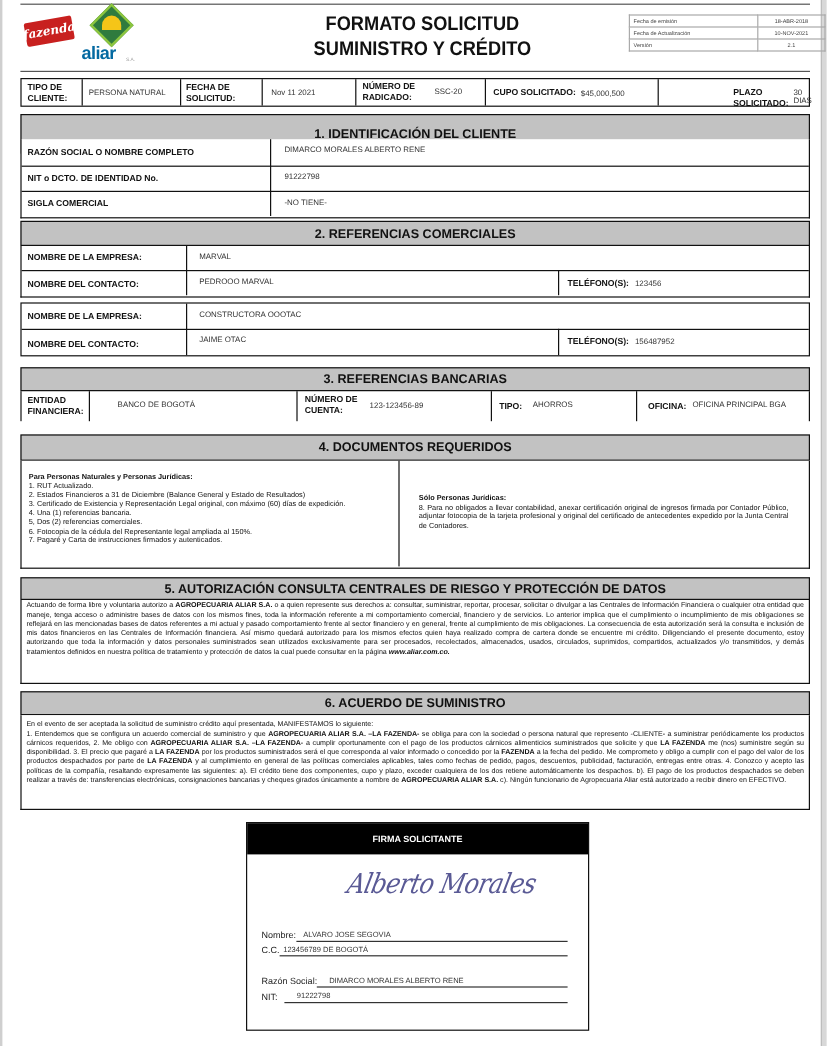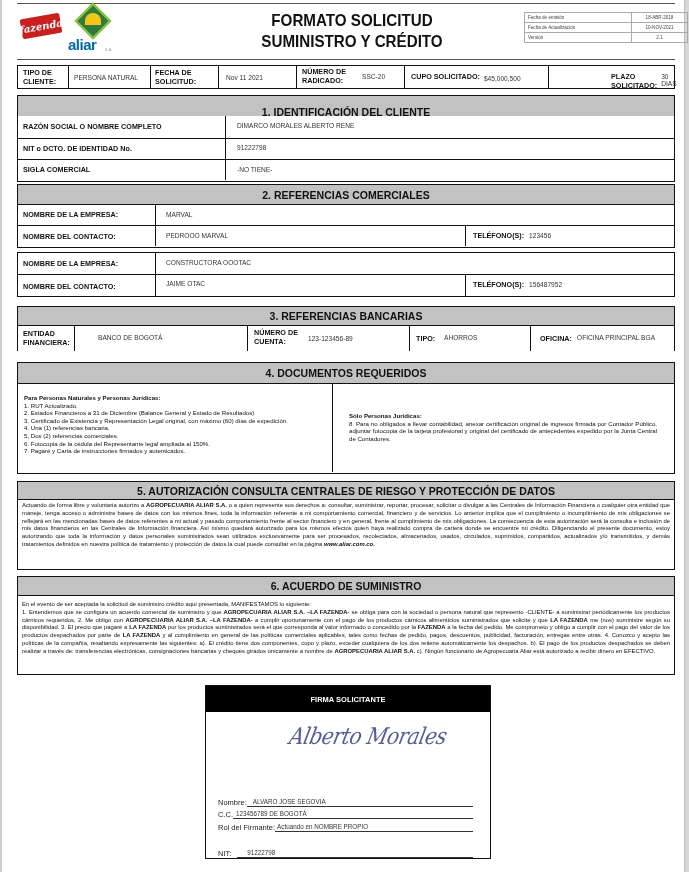--- a/index.html
+++ b/index.html
@@ -17,21 +17,21 @@
   .meta-table td.v { text-align: center; width: 56px; }
   .lbl { font-weight: bold; font-size: 7.2px; line-height: 8.5px; transform-origin: left center; color: #111; }
   .val { font-size: 6.6px; color: #333; }
   .sec-head { background: #c2c2c2; border: 1px solid #111; border-bottom: 1px solid #111; text-align: center; font-weight: bold; font-size: 10.5px; color: #111; display: flex; align-items: center; justify-content: center; }
   .box { border: 1px solid #111; background: #fff; }
   .para { font-size: 5.9px; line-height: 7.8px; text-align: justify; color: #111; }
   .doc-list { font-size: 6.1px; line-height: 7.6px; color: #111; }
   .firma-box { position: absolute; left: 188px; top: 685px; width: 286px; height: 174px; border: 1.5px solid #111; }
   .firma-head { background: #000; color: #fff; height: 26px; font-weight: bold; font-size: 7.5px; display: flex; align-items: center; justify-content: center; }
   .sig { position: absolute; left: 84px; top: 38px; font-family: "DejaVu Serif", serif; font-style: italic; font-size: 20px; color: #5a5a95; letter-spacing: -0.5px; transform: skewX(-12deg) scaleY(1.15); }
-  .fline { position: absolute; display: flex; align-items: center; font-size: 7.5px; color: #222; margin-top: 22px; }
+  .fline { position: absolute; display: flex; align-items: flex-start; font-size: 7.5px; color: #222; }
   .fline .u { border-bottom: 1px solid #333; flex: 1; font-size: 6.3px; padding-left: 6px; color: #333; height: 10px; line-height: 9px; }
   .logo-fazenda { position: absolute; left: 4px; top: 16px; width: 40px; height: 20px; background: #c8201f; transform: rotate(-10deg); border-radius: 2px; color: #fff; font-style: italic; font-weight: bold; font-size: 10px; font-family: "DejaVu Serif", serif; display: flex; align-items: center; justify-content: center; }
   .logo-aliar-diamond { position: absolute; left: 63px; top: 8px; width: 26px; height: 26px; transform: rotate(45deg); background: #2f7b3e; border: 2px solid #8dc63f; }
   .logo-aliar-sun { position: absolute; left: 68px; top: 13px; width: 16px; height: 12px; background: #f5c518; border-radius: 8px 8px 0 0; }
   .logo-aliar-text { position: absolute; left: 51px; top: 36px; font-weight: bold; font-size: 15px; color: #0369a1; letter-spacing: -0.5px; }
   .logo-aliar-sa { position: absolute; left: 88px; top: 47px; font-size: 4px; color: #999; }
 </style>
 </head>
 <body>
 
@@ -186,23 +186,23 @@
     <div class="firma-head">FIRMA SOLICITANTE</div>
     <div class="sig">Alberto Morales</div>
     <div class="fline" style="left:12px; top:89px; width:255px;">
       <span>Nombre:</span>
       <span class="u">ALVARO JOSE SEGOVIA</span>
     </div>
     <div class="fline" style="left:12px; top:101px; width:255px;">
       <span>C.C.</span>
       <span class="u" style="padding-left:3px;">123456789 DE BOGOTÁ</span>
     </div>
-    <div class="fline" style="left:12px; top:114px; width:255px;">
-      <span>Rol del Firmante:</span>
-      <span class="u" style="padding-left:2px;">Actuando en NOMBRE PROPIO</span>
+    <div class="fline" style="left:12px; top:127px; width:255px;">
+      <span>Razón Social:</span>
+      <span class="u" style="padding-left:10px;">DIMARCO MORALES ALBERTO RENE</span>
     </div>
     <div class="fline" style="left:12px; top:140px; width:255px;">
       <span>NIT:</span>
       <span class="u" style="padding-left:10px; margin-left:6px;">91222798</span>
     </div>
   </div>
 
 </div>
 
 </body></html>

